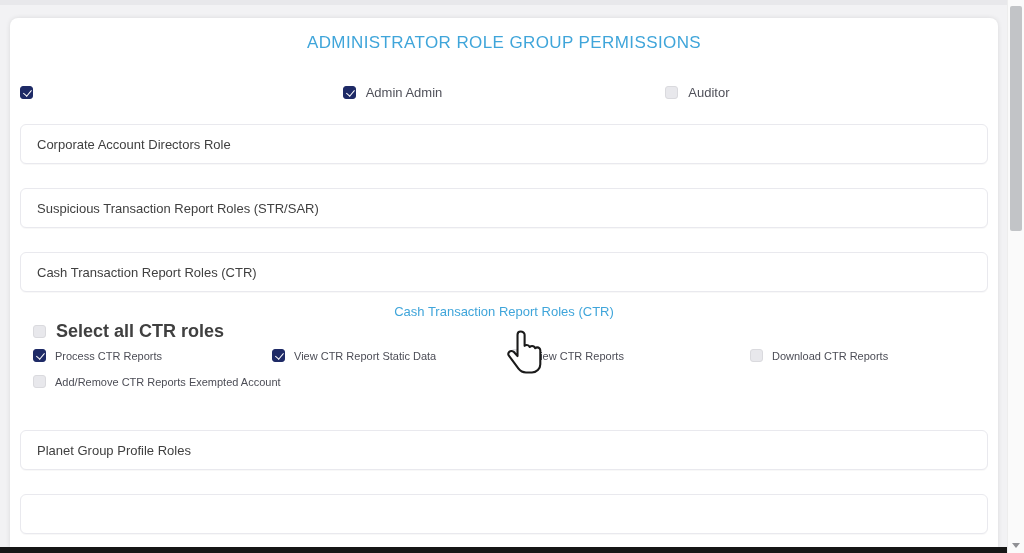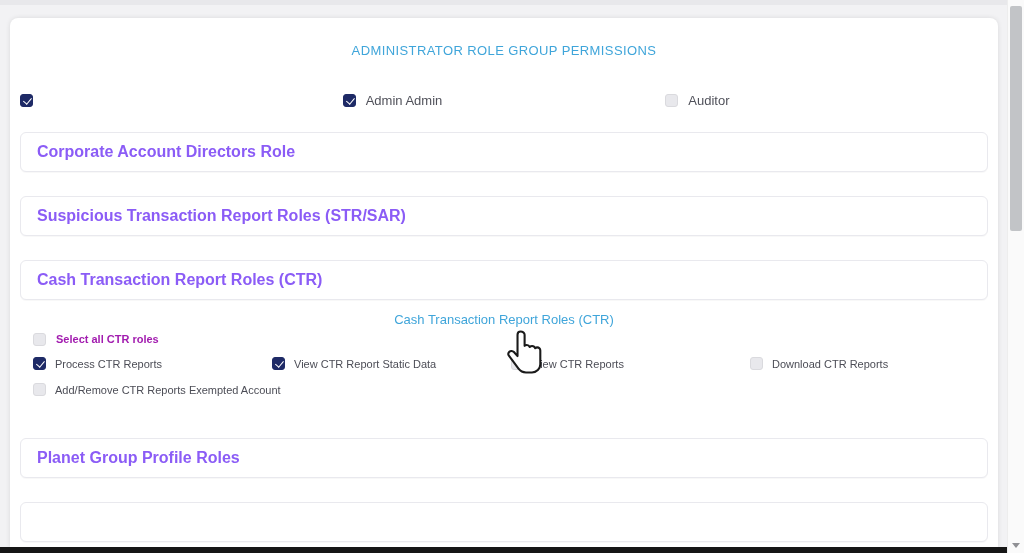--- a/index.html
+++ b/index.html
@@ -8,22 +8,22 @@
   .stage { position:relative; width:1024px; height:553px; overflow:hidden; }
   .top-strip { position:absolute; top:0; left:0; width:1024px; height:5px; background:#e8e8eb; }
 
   .card {
     position:absolute; left:10px; top:18px; width:988px; bottom:6px;
     background:#ffffff; border-radius:8px 8px 0 0;
     box-shadow:0 0 5px rgba(0,0,0,0.10);
   }
 
   .main-title {
-    padding-top:25px; text-align:center;
-    color:#3fa5da; font-size:13px; line-height:15px; letter-spacing:0.4px;
+    padding-top:17px; text-align:center;
+    color:#3fa5da; font-size:17px; line-height:15px; letter-spacing:0.4px;
   }
 
   .role-row { display:flex; margin-top:34px; padding:0 10px; height:16px; }
   .role-item { flex:1; display:flex; align-items:center; cursor:pointer; }
 
   .cb {
     display:inline-block; width:13px; height:13px; border-radius:3px;
     background:#e8e8ec; border:1px solid #dadade; vertical-align:-2px;
     margin-right:10px; position:relative; flex:none;
   }
@@ -36,31 +36,31 @@
   }
   .cb-label { color:#50515a; font-size:13px; }
 
   .panel {
     margin:24px 10px 0 10px; height:40px;
     background:#fff; border:1px solid #e9e9ee; border-radius:6px;
     display:flex; align-items:center; padding:0 16px;
     box-shadow:0 1px 1px rgba(0,0,0,0.03); cursor:pointer;
   }
   .panel:first-of-type { margin-top:10px; }
-  .panel-label { color:#8b5cf6; font-size:16px;font-weight:bold; }
+  .panel-label { color:#404040; font-size:13px; }
 
   .ctr-body { position:relative; }
   .ctr-title {
     margin-top:12px; text-align:center;
     color:#3fa5da; font-size:13px; line-height:16px;
   }
   .select-all-row {
     margin:3px 0 0 23px; height:16px; display:flex; align-items:center; cursor:pointer;
   }
-  .select-all-row .cb-label { color:#a21caf; font-weight:bold; font-size:11px; }
+  .select-all-row .cb-label { color:#404040; font-weight:bold; font-size:18px; }
 
   .perm-grid {
     display:grid; grid-template-columns:repeat(4, 239px);
     row-gap:10px; margin:9px 0 0 23px;
   }
   .perm { font-size:11px; color:#4c4d56; line-height:16px; white-space:nowrap; cursor:pointer; }
   .perm .cb { margin-right:9px; }
   .perm:nth-child(5) { grid-column:1; grid-row:2; }
   .perm:nth-child(6) { grid-column:2; grid-row:2;margin-left:30px; }
   .perm:nth-child(7) { grid-column:1; grid-row:3; white-space:normal; }

